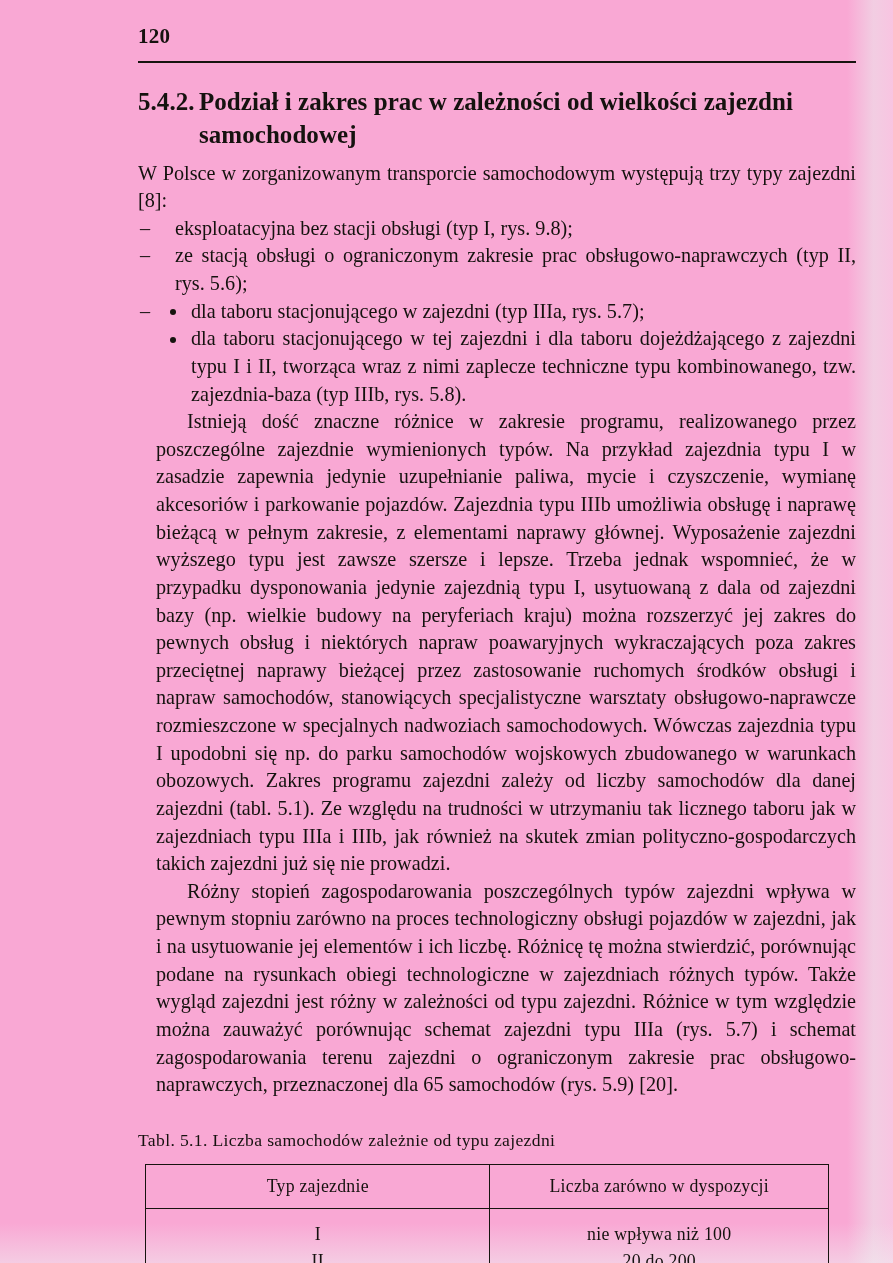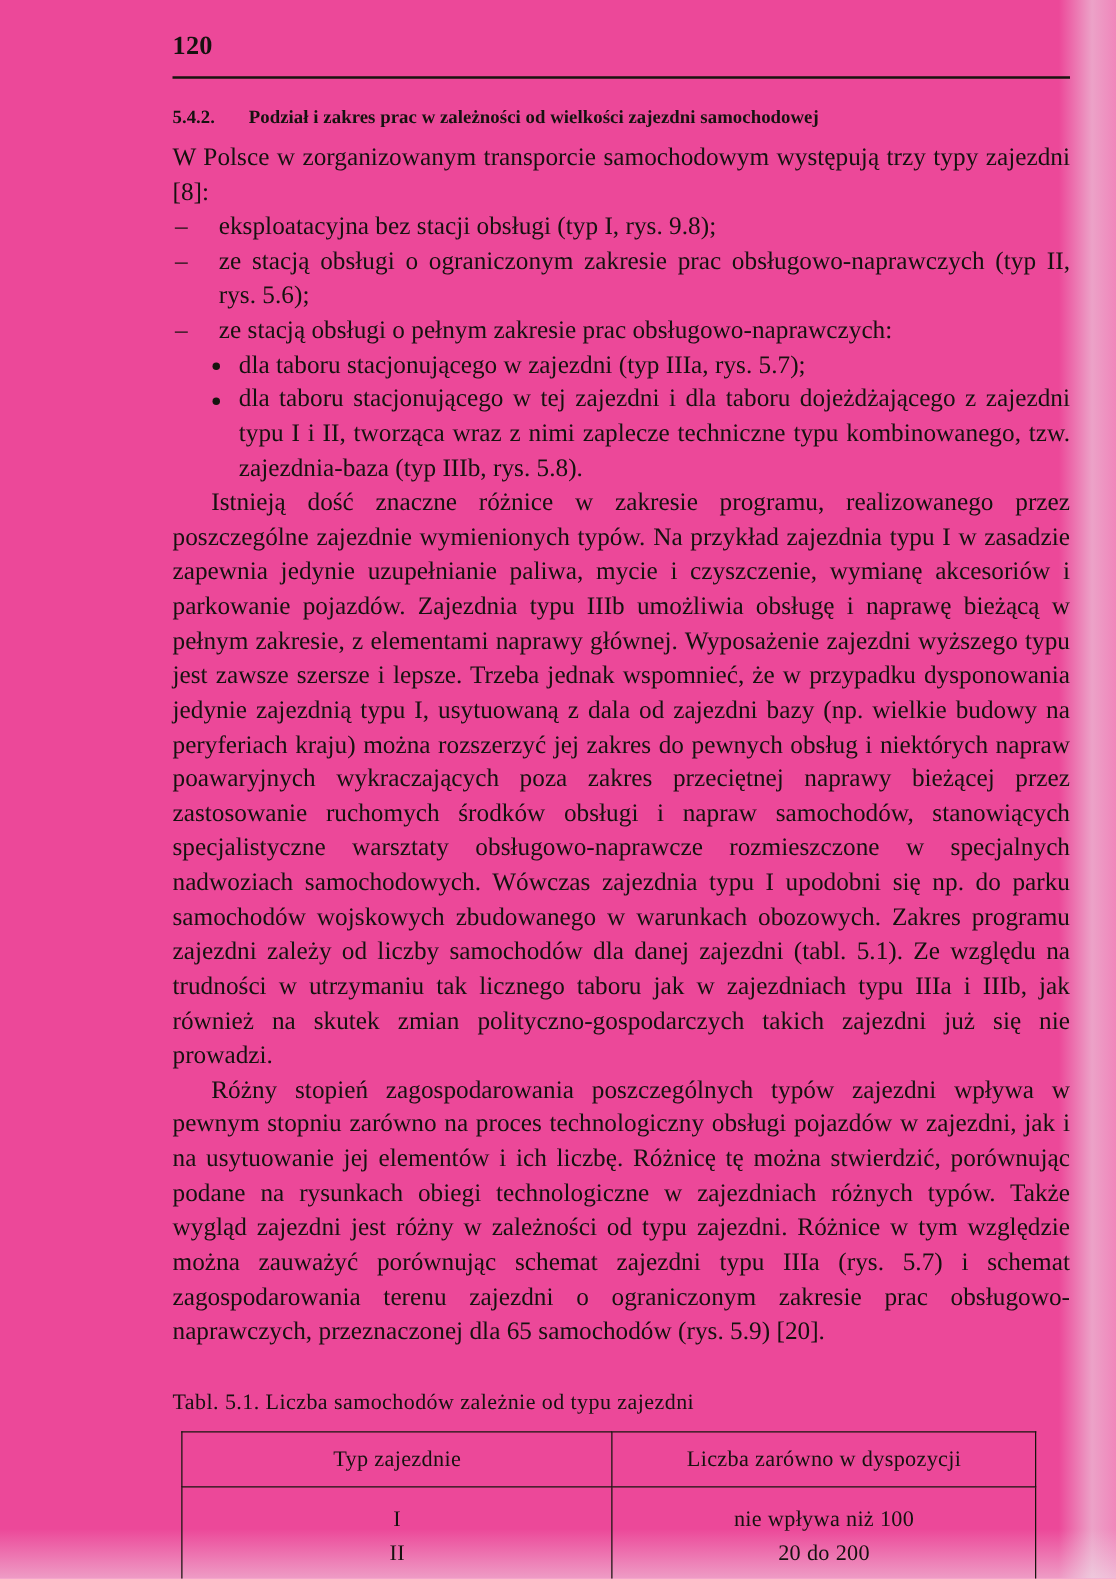--- a/index.html
+++ b/index.html
@@ -6,21 +6,21 @@
   html, body {
     margin: 0;
     padding: 0;
     background: #ffffff;
   }
 
   .page {
     position: relative;
     width: 893px;
     height: 1263px;
-    background: #ec4899;
+    background: #f9a8d4;
     overflow: hidden;
     font-family: "Liberation Serif", "DejaVu Serif", serif;
     color: #15120f;
     -webkit-font-smoothing: antialiased;
   }
 
   
   .scan-shadow-right {
     position: absolute;
     top: 0;
@@ -73,21 +73,21 @@
     border-top: 2.1px solid #17140f;
     width: 718px;
   }
 
   
   .section-heading {
     margin-top: 22px;
     display: grid;
     grid-template-columns: 61px 1fr;
     font-weight: bold;
-    font-size: 15px;
+    font-size: 25px;
     line-height: 1.33;
     letter-spacing: 0.05px;
   }
   .section-heading .num { white-space: nowrap; }
   .section-heading .ttl { }
 
   
   p.body {
     margin: 0;
     font-size: 20.2px;
@@ -96,21 +96,21 @@
     text-justify: inter-word;
     letter-spacing: 0.02px;
     hyphens: none;
   }
   p.lead {        
     margin-top: 8px;
   }
   p.indent {
     text-indent: 31px;
   }
-  p.tight { margin-top: 0; }
+  p.tight { margin-top: 0; margin-left: 18px; }
 
   
   ul.dash-list, ul.bullet-list {
     list-style: none;
     margin: 0;
     padding: 0;
   }
   ul.dash-list > li {
     position: relative;
     padding-left: 37px;
@@ -215,21 +215,20 @@
       <li>
         <span class="marker">–</span>
         <span>eksploatacyjna bez stacji obsługi (typ I, rys. 9.8);</span>
       </li>
       <li>
         <span class="marker">–</span>
         <span>ze stacją obsługi o ograniczonym zakresie prac obsługowo-naprawczych (typ II, rys. 5.6);</span>
       </li>
       <li>
         <span class="marker">–</span>
-        <span>ze stacją obsługi o pełnym zakresie prac obsługowo-naprawczych:</span>
       </li>
     </ul>
 
     <ul class="bullet-list">
       <li>
         <span class="marker"></span>
         <span>dla taboru stacjonującego w zajezdni (typ IIIa, rys. 5.7);</span>
       </li>
       <li>
         <span class="marker"></span>

